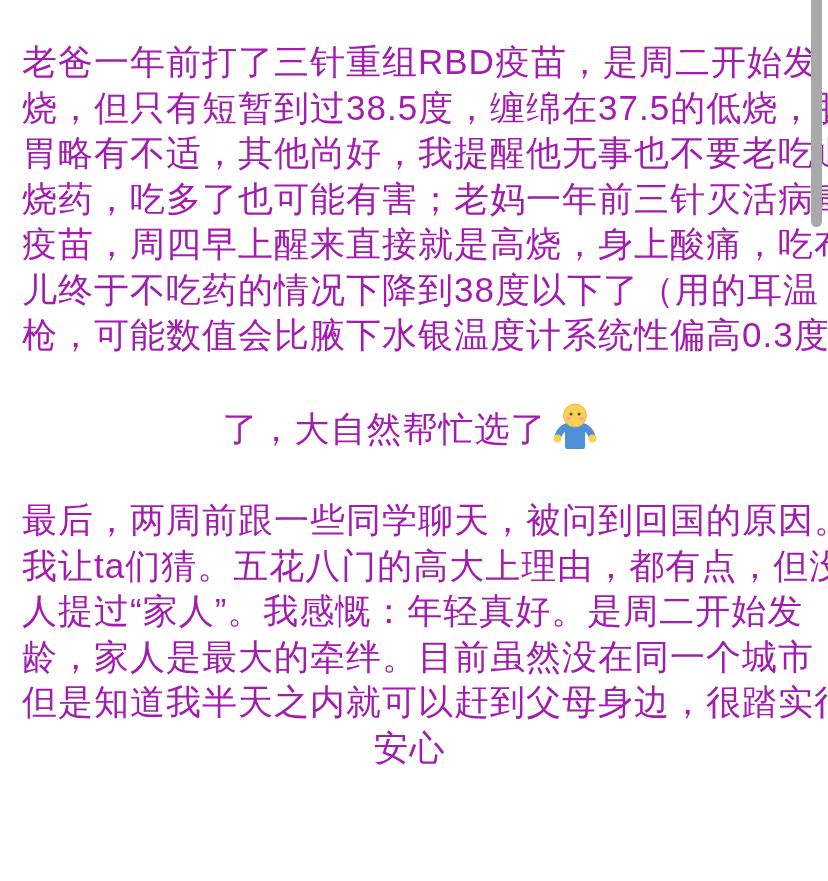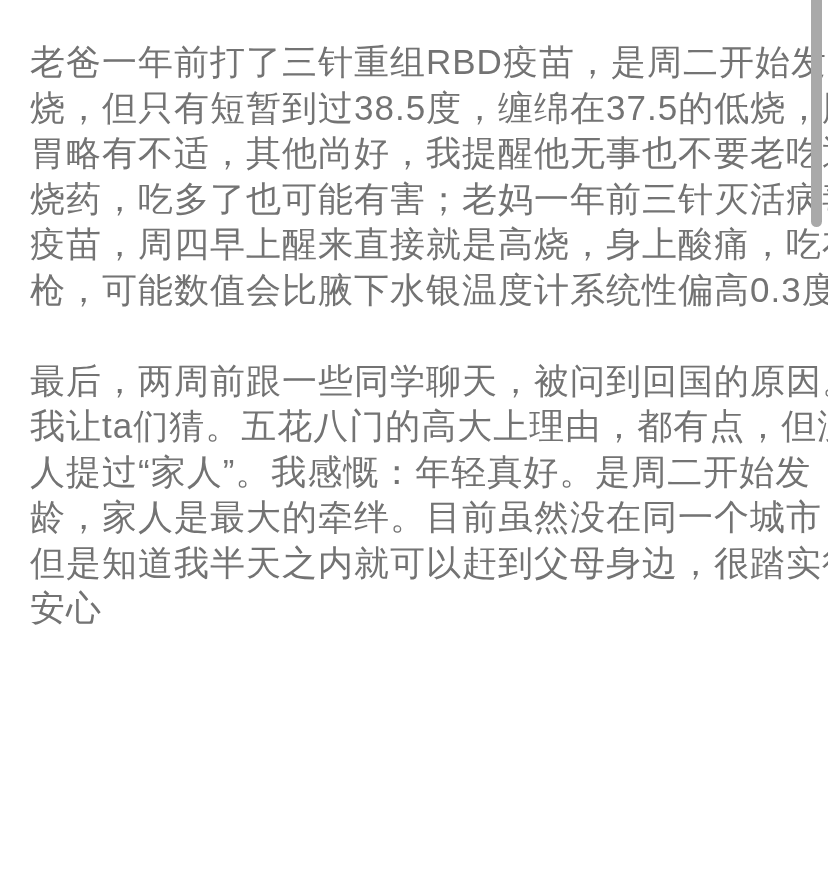--- a/index.html
+++ b/index.html
@@ -9,27 +9,28 @@
   }
   body {
     position: relative;
     width: 828px;
     height: 881px;
     overflow: hidden;
     font-family: "Liberation Sans", "DejaVu Sans", sans-serif;
   }
   .post-body {
     position: absolute;
-    left: 30px;
+    left: 22px;
     top: 39px;
     width: 775px;
-    color: #737373;
+    color: #a21caf;
     font-size: 35px;
     line-height: 45.5px;
     letter-spacing: 1px;
+    text-align: center;
   }
   .paragraph {
     margin: 0 0 45.5px 0;
   }
   .paragraph:last-child {
     margin-bottom: 0;
   }
   .text-line {
     white-space: nowrap;
   }
@@ -54,24 +55,46 @@
 <body>
 
 <div class="post-body">
 
   <div class="paragraph">
     <div class="text-line">老爸一年前打了三针重组RBD疫苗，是周二开始发</div>
     <div class="text-line">烧，但只有短暂到过38.5度，缠绵在37.5的低烧，肠</div>
     <div class="text-line">胃略有不适，其他尚好，我提醒他无事也不要老吃退</div>
     <div class="text-line">烧药，吃多了也可能有害；老妈一年前三针灭活病毒</div>
     <div class="text-line">疫苗，周四早上醒来直接就是高烧，身上酸痛，吃布</div>
+    <div class="text-line">儿终于不吃药的情况下降到38度以下了（用的耳温</div>
     <div class="text-line">枪，可能数值会比腋下水银温度计系统性偏高0.3度）</div>
   </div>
 
   <div class="paragraph">
+    <div class="text-line">
+      <span>了，大自然帮忙选了</span><span class="emoji"><svg viewBox="0 0 44 48" width="44" height="48">
+
+        <path d="M12 27 Q12 23 17 23 L27 23 Q32 23 32 27 L32 44 Q32 46 30 46 L14 46 Q12 46 12 44 Z" fill="#4e8fd5"></path>
+
+        <path d="M13 24 Q7 27 5 33" stroke="#4e8fd5" stroke-width="7" fill="none" stroke-linecap="round"></path>
+
+        <path d="M31 24 Q37 27 39 33" stroke="#4e8fd5" stroke-width="7" fill="none" stroke-linecap="round"></path>
+
+        <circle cx="4.5" cy="35.5" r="4" fill="#f8d155"></circle>
+        <circle cx="39.5" cy="35.5" r="4" fill="#f8d155"></circle>
+
+        <circle cx="22" cy="12.5" r="11.5" fill="#f8d155" stroke="#e3ac39" stroke-width="0.8"></circle>
+
+        <ellipse cx="15.5" cy="15.5" rx="2.6" ry="1.8" fill="#f2a9a0"></ellipse>
+        <ellipse cx="28.5" cy="15.5" rx="2.6" ry="1.8" fill="#f2a9a0"></ellipse>
+
+        <circle cx="18" cy="11" r="1.5" fill="#5a4428"></circle>
+        <circle cx="26" cy="11" r="1.5" fill="#5a4428"></circle>
+      </svg></span>
+    </div>
   </div>
 
   <div class="paragraph">
     <div class="text-line">最后，两周前跟一些同学聊天，被问到回国的原因。</div>
     <div class="text-line">我让ta们猜。五花八门的高大上理由，都有点，但没</div>
     <div class="text-line">人提过“家人”。我感慨：年轻真好。是周二开始发</div>
     <div class="text-line">龄，家人是最大的牵绊。目前虽然没在同一个城市，</div>
     <div class="text-line">但是知道我半天之内就可以赶到父母身边，很踏实很</div>
     <div class="text-line">安心</div>
   </div>

